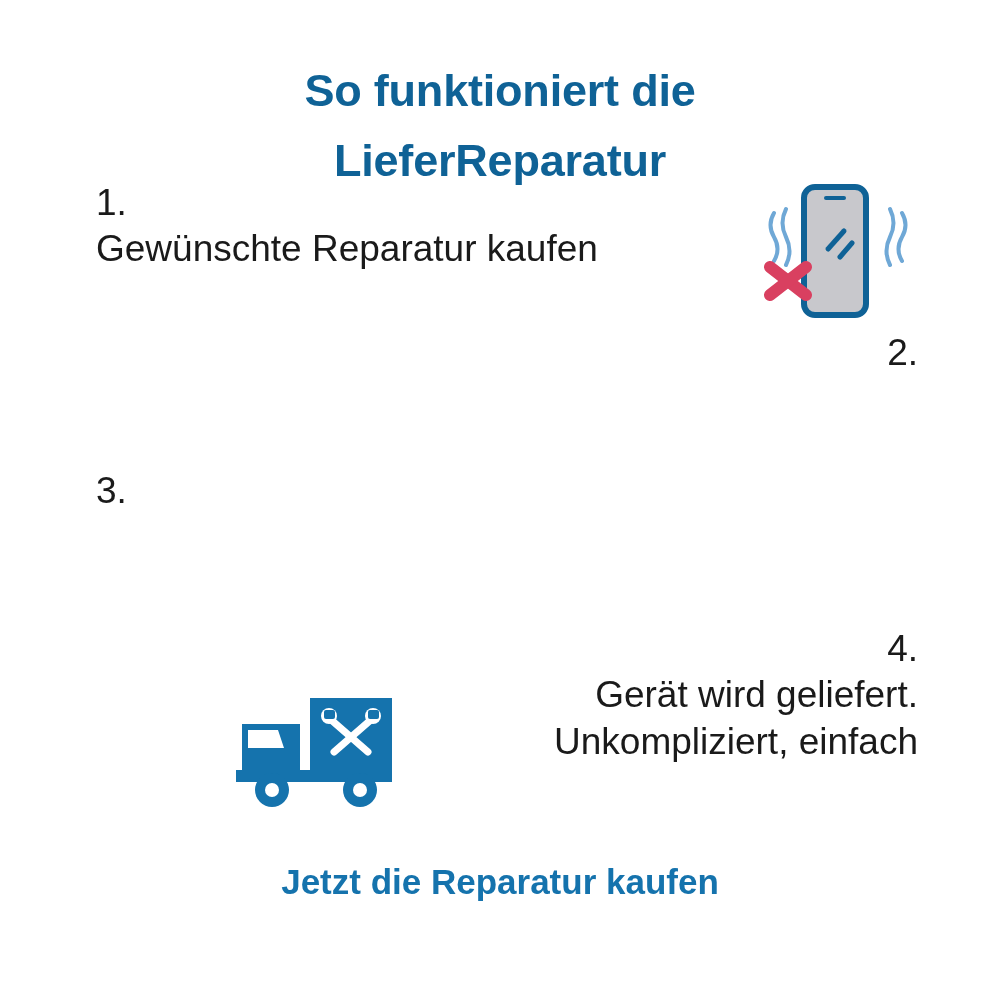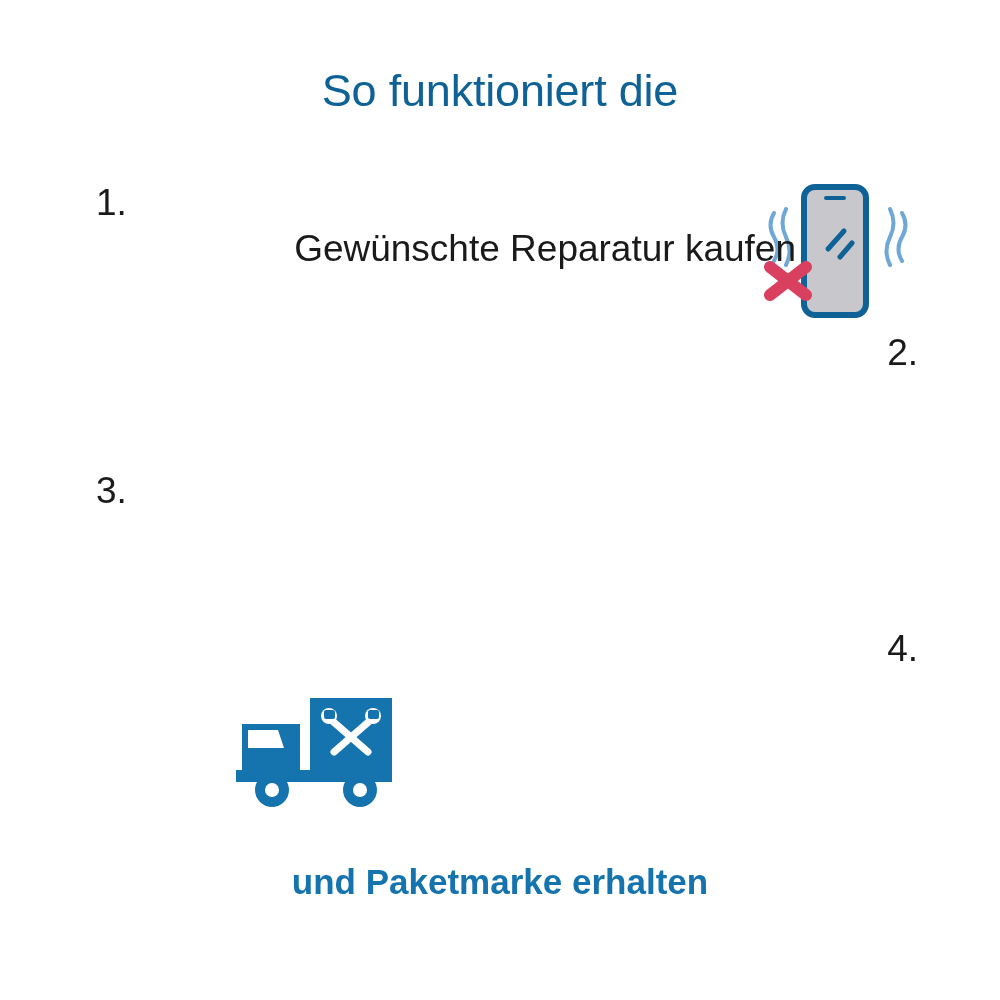--- a/index.html
+++ b/index.html
@@ -21,21 +21,21 @@
   }
 
   
   .title {
     position: absolute;
     top: 56px;
     left: 0;
     width: 1000px;
     text-align: center;
     color: #0F6296;
-    font-weight: normal;
+    font-weight: bold;
     font-size: 45px;
     line-height: 1.55;
     letter-spacing: -0.2px;
   }
   .title .line2 {
     display: block;
   }
 
   
   .step {
@@ -46,21 +46,20 @@
   }
   .step-num {
     font-size: 37px;
     color: #1A1A1A;
     line-height: 1.15;
     display: block;
   }
   .step-text {
     display: block;
     white-space: pre-line;
-    text-align: right;
   }
 
   
   #step-1 {
     left: 96px;
     top: 182px;
     text-align: left;
     width: 700px;
   }
   
@@ -125,20 +124,21 @@
     display: block;
   }
 </style>
 </head>
 <body>
 
 <div class="infographic">
 
   <div class="title">
     <span>So funktioniert die</span>
+    <span class="line2">LieferReparatur</span>
   </div>
 
   <div class="phone-illustration">
     <svg width="170" height="165" viewBox="0 0 170 165" xmlns="http://www.w3.org/2000/svg">
 
       <g stroke="#6FA8D6" stroke-width="4" fill="none" stroke-linecap="round">
         <path d="M26,38 q-7,12 0,24 q7,12 0,24"></path>
         <path d="M38,34 q-7,14 0,28 q7,14 0,28"></path>
       </g>
 
@@ -199,19 +199,21 @@
 
       <circle cx="44" cy="100" r="17" fill="#1573AD"></circle>
       <circle cx="44" cy="100" r="7" fill="#ffffff"></circle>
       <circle cx="132" cy="100" r="17" fill="#1573AD"></circle>
       <circle cx="132" cy="100" r="7" fill="#ffffff"></circle>
     </svg>
   </div>
 
   <div class="step" id="step-4">
     <span class="step-num">4.</span>
+    <span class="step-text">Gerät wird geliefert.
+Unkompliziert, einfach</span>
   </div>
 
   <div class="cta">
-    <span class="cta-line">und Paketmarke erhalten</span>
+    <span class="cta-line">Jetzt die Reparatur kaufen</span>
   </div>
 
 </div>
 
 </body></html>

